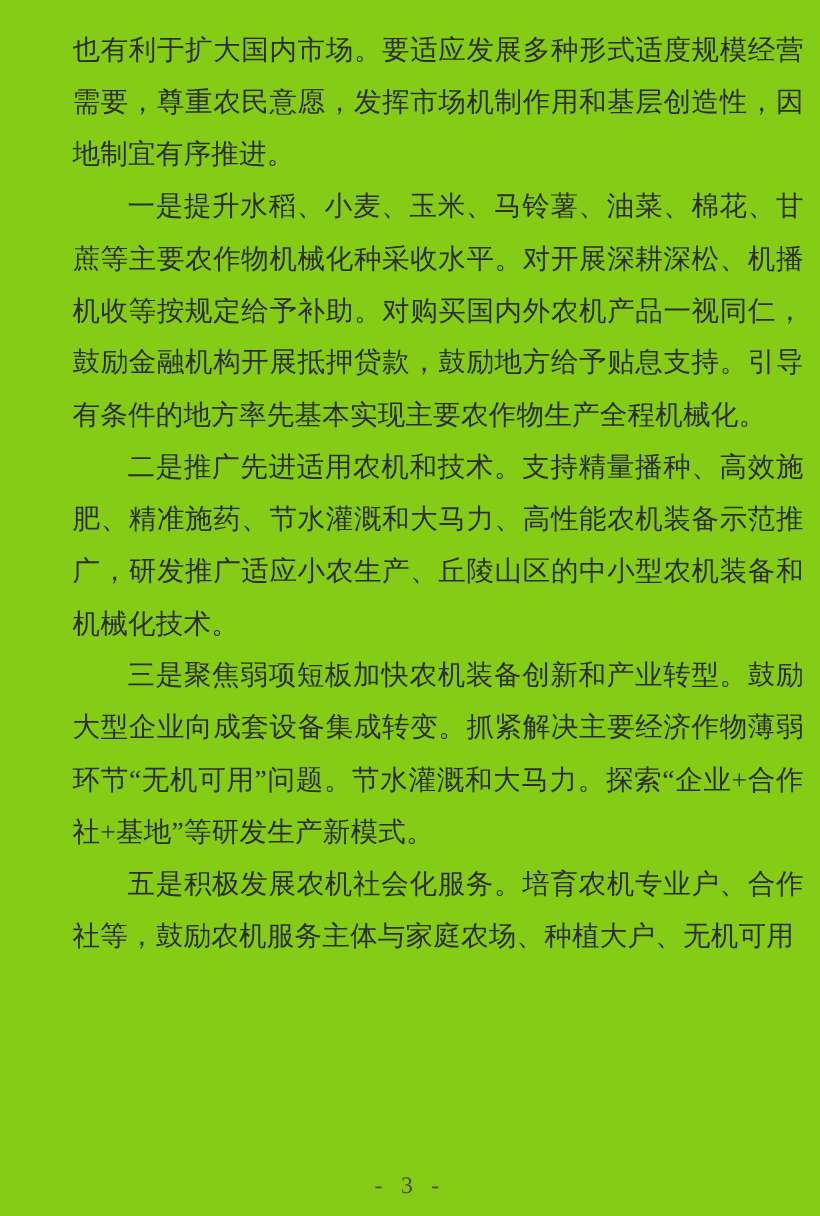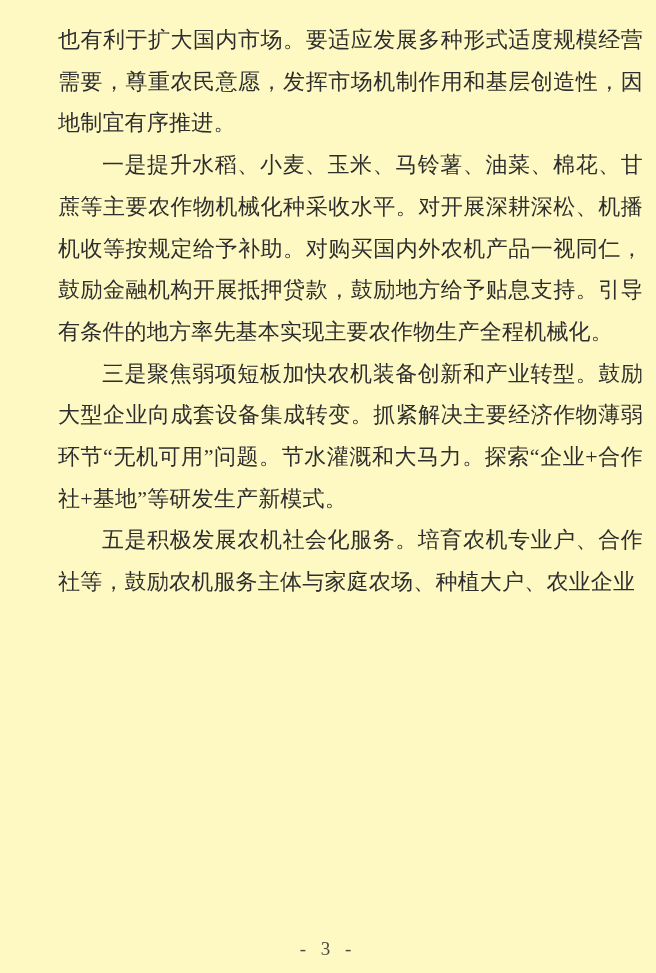--- a/index.html
+++ b/index.html
@@ -12,21 +12,21 @@
     height: 973px;
     position: relative;
     overflow: hidden;
     font-family: "Liberation Serif", "DejaVu Serif", serif;
   }
   .doc-page {
     position: absolute;
     left: 0; top: 0;
     width: 656px;
     height: 973px;
-    background: #fef9c3;
+    background: #84cc16;
   }
   .doc-body {
     position: absolute;
     left: 58px;
     top: 19px;
     width: 585px;
     text-align: justify;
     font-size: 22px;
     line-height: 41.7px;
     color: #2e2e2e;
@@ -52,17 +52,18 @@
     font-family: "Liberation Serif", "DejaVu Serif", serif;
   }
 </style>
 </head>
 <body>
 
 <div class="doc-page">
   <div class="doc-body">
     <p>也有利于扩大国内市场。要适应发展多种形式适度规模经营需要，尊重农民意愿，发挥市场机制作用和基层创造性，因地制宜有序推进。</p>
     <p class="indent">一是提升水稻、小麦、玉米、马铃薯、油菜、棉花、甘蔗等主要农作物机械化种采收水平。对开展深耕深松、机播机收等按规定给予补助。对购买国内外农机产品一视同仁，鼓励金融机构开展抵押贷款，鼓励地方给予贴息支持。引导有条件的地方率先基本实现主要农作物生产全程机械化。</p>
+    <p class="indent">二是推广先进适用农机和技术。支持精量播种、高效施肥、精准施药、节水灌溉和大马力、高性能农机装备示范推广，研发推广适应小农生产、丘陵山区的中小型农机装备和机械化技术。</p>
     <p class="indent">三是聚焦弱项短板加快农机装备创新和产业转型。鼓励大型企业向成套设备集成转变。抓紧解决主要经济作物薄弱环节“无机可用”问题。节水灌溉和大马力。探索“企业+合作社+基地”等研发生产新模式。</p>
-    <p class="indent">五是积极发展农机社会化服务。培育农机专业户、合作社等，鼓励农机服务主体与家庭农场、种植大户、农业企业</p>
+    <p class="indent">五是积极发展农机社会化服务。培育农机专业户、合作社等，鼓励农机服务主体与家庭农场、种植大户、无机可用</p>
   </div>
   <div class="doc-footer">- 3 -</div>
 </div>
 
 </body></html>

